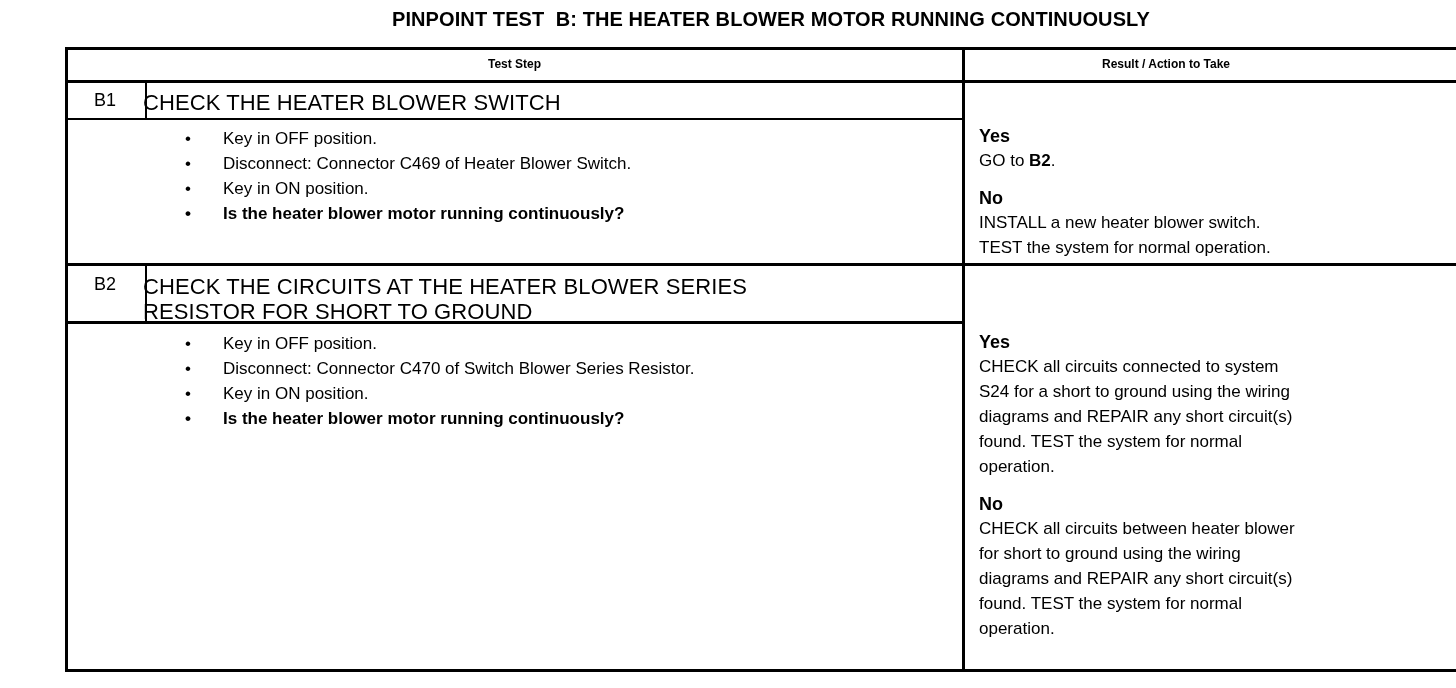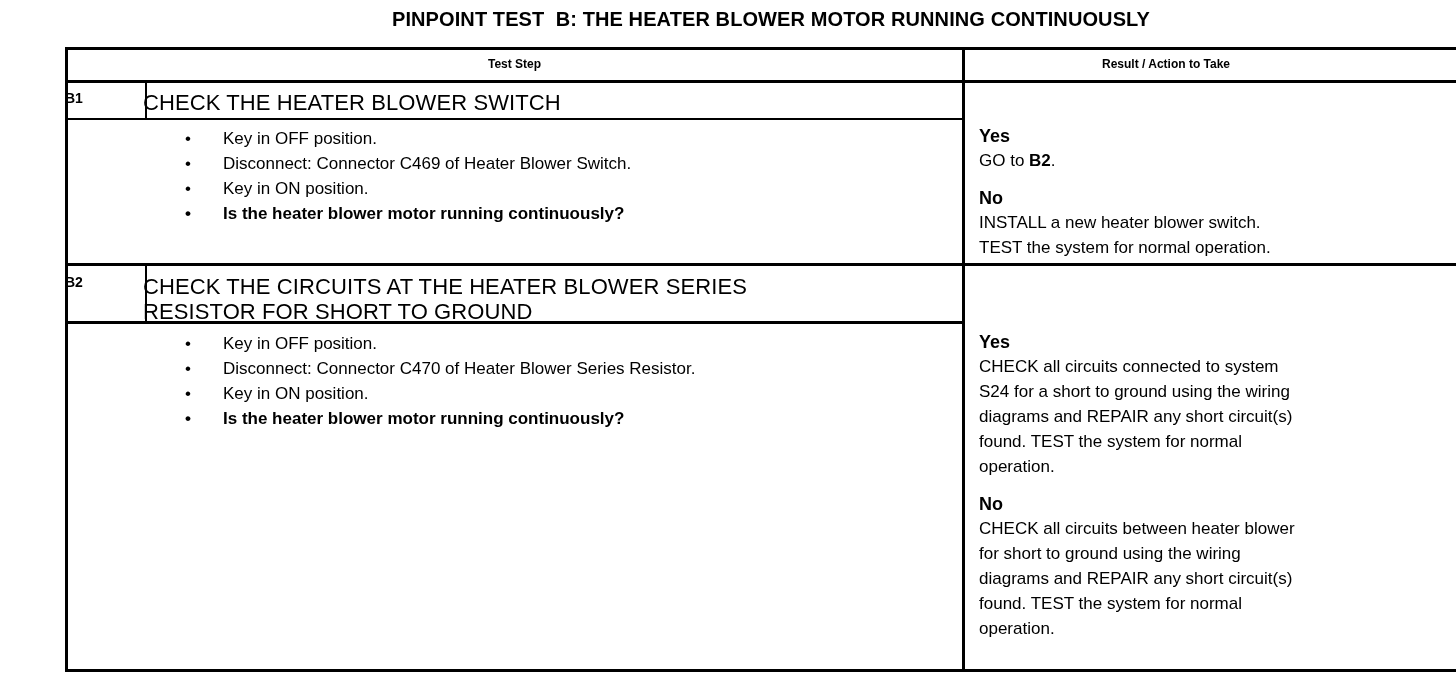--- a/index.html
+++ b/index.html
@@ -88,22 +88,23 @@
   .hrule {
     position: absolute;
     background: #000;
   }
 
   
   .step-num {
     position: absolute;
     left: 22px;
     width: 80px;
-    font-size: 14px;
-    font-weight: bold;
+    text-align: center;
+    font-size: 18px;
+    font-weight: normal;
   }
   .step-title {
     position: absolute;
     left: 100px;
     font-size: 22px;
     font-weight: normal;
     line-height: 25px;
     letter-spacing: 0.1px;
   }
 
@@ -221,21 +222,21 @@
 
   <div class="hrule" style="left:22px; top:321px; width:897px; height:3px;"></div>
 
   <ul class="bullets" style="left:22px; top:331px;">
     <li>
       <span class="bullet-dot">•</span>
       <span>Key in OFF position.</span>
     </li>
     <li>
       <span class="bullet-dot">•</span>
-      <span>Disconnect: Connector C470 of Heater Blower Series Resistor.</span>
+      <span>Disconnect: Connector C470 of Switch Blower Series Resistor.</span>
     </li>
     <li>
       <span class="bullet-dot">•</span>
       <span>Key in ON position.</span>
     </li>
     <li class="bold-item">
       <span class="bullet-dot">•</span>
       <span>Is the heater blower motor running continuously?</span>
     </li>
   </ul>

